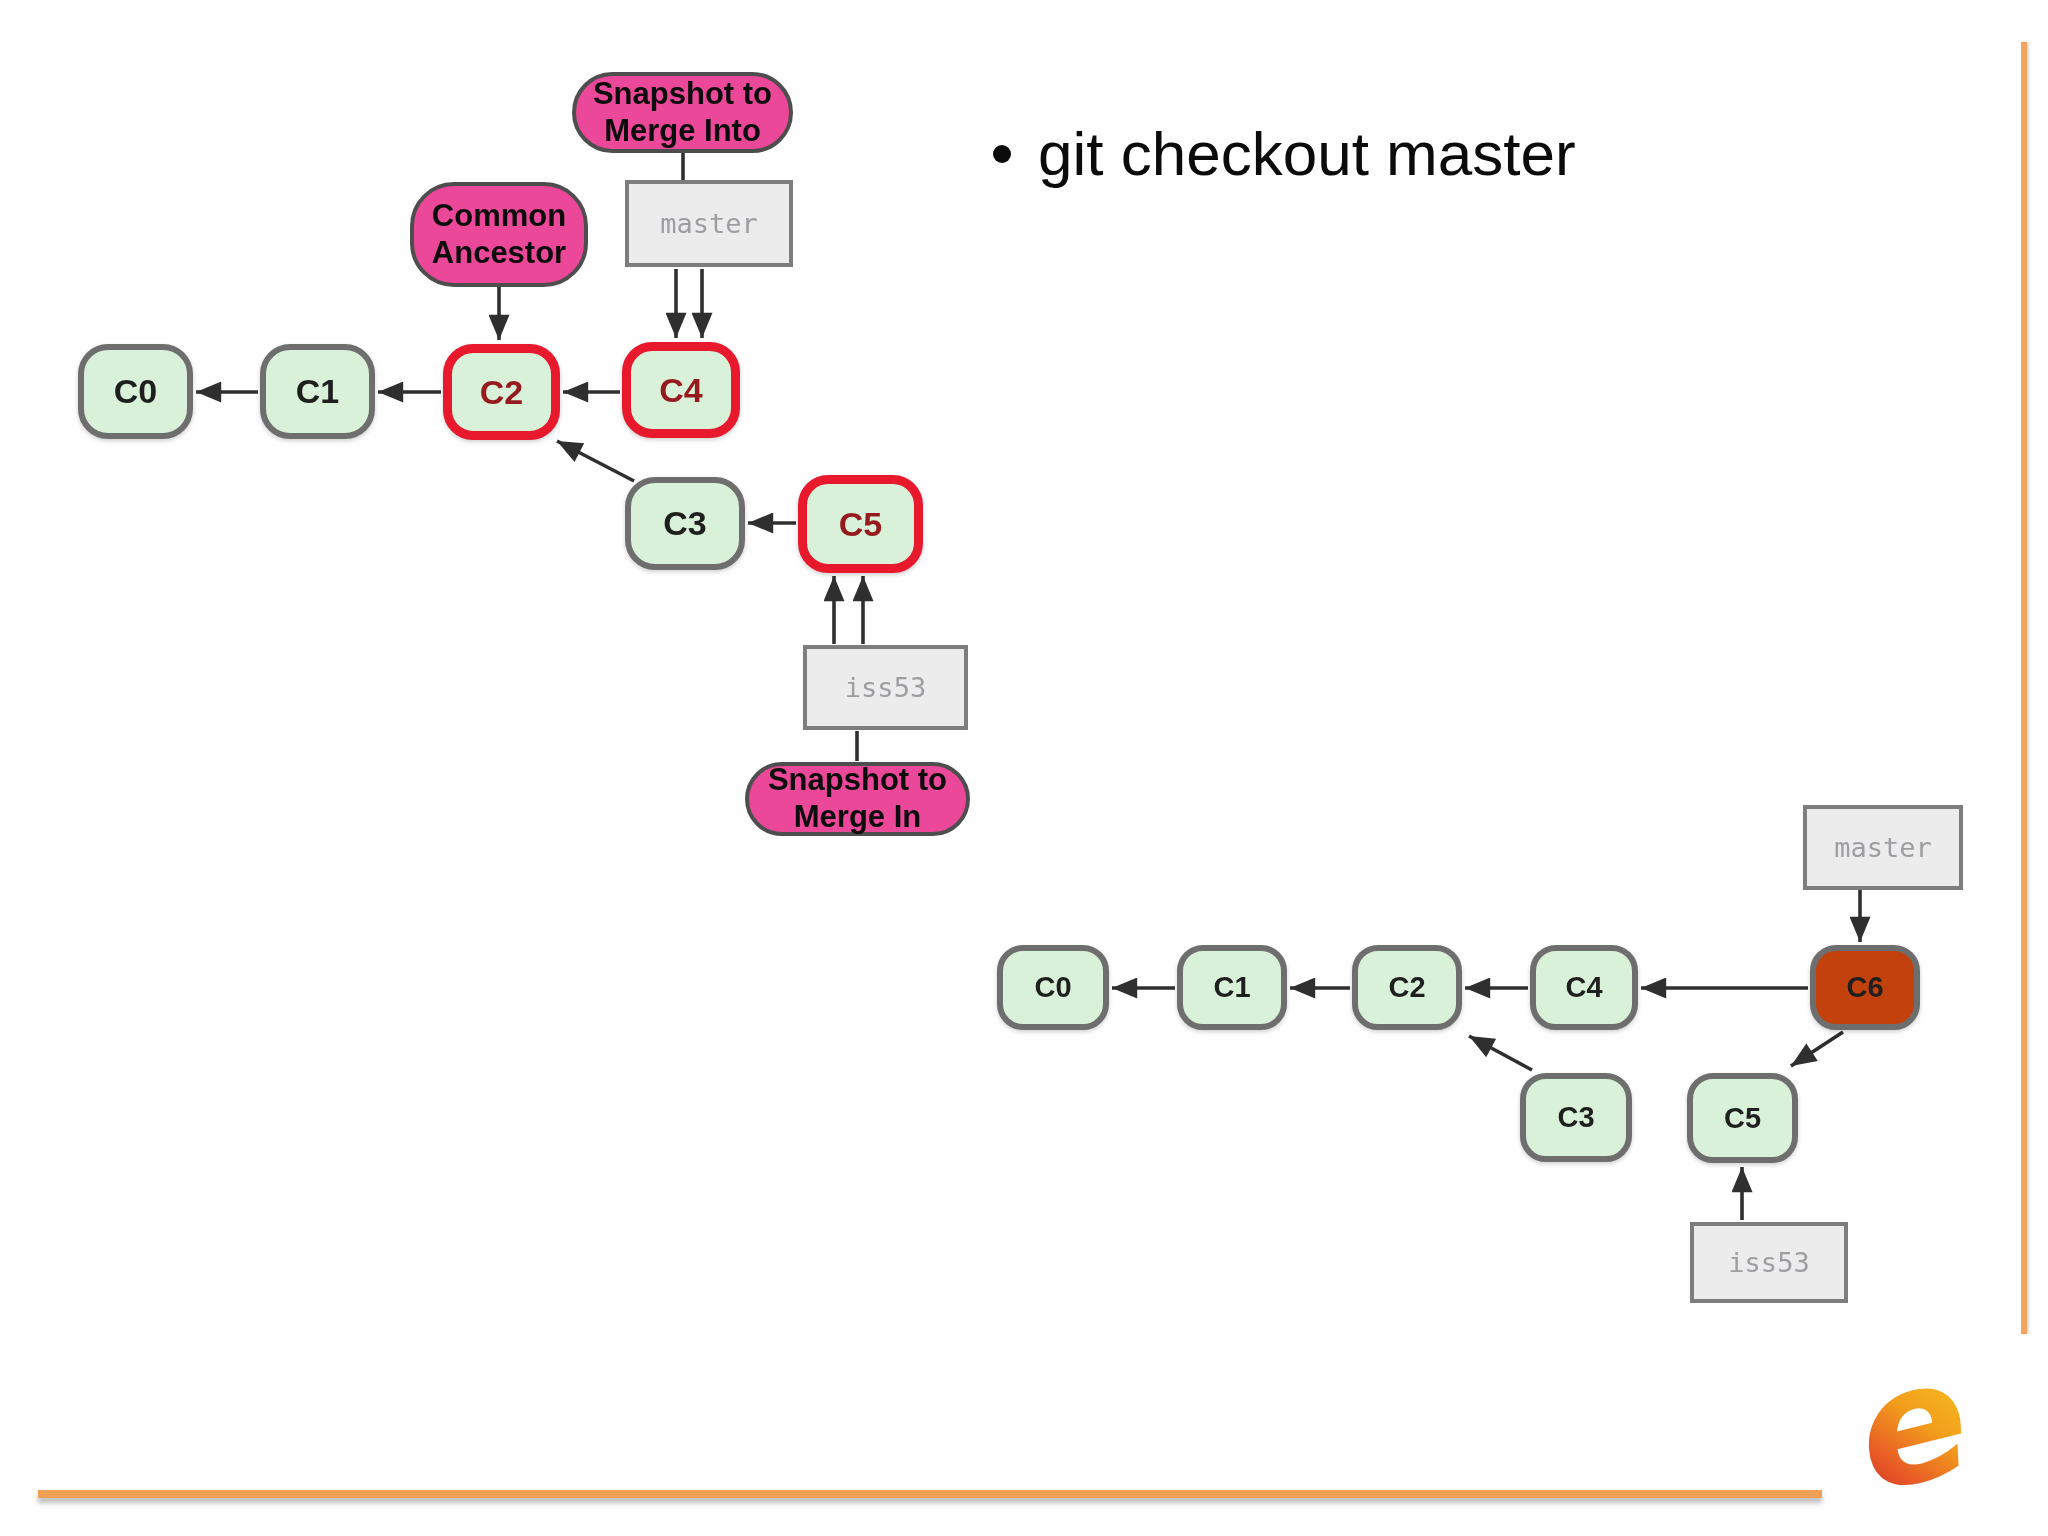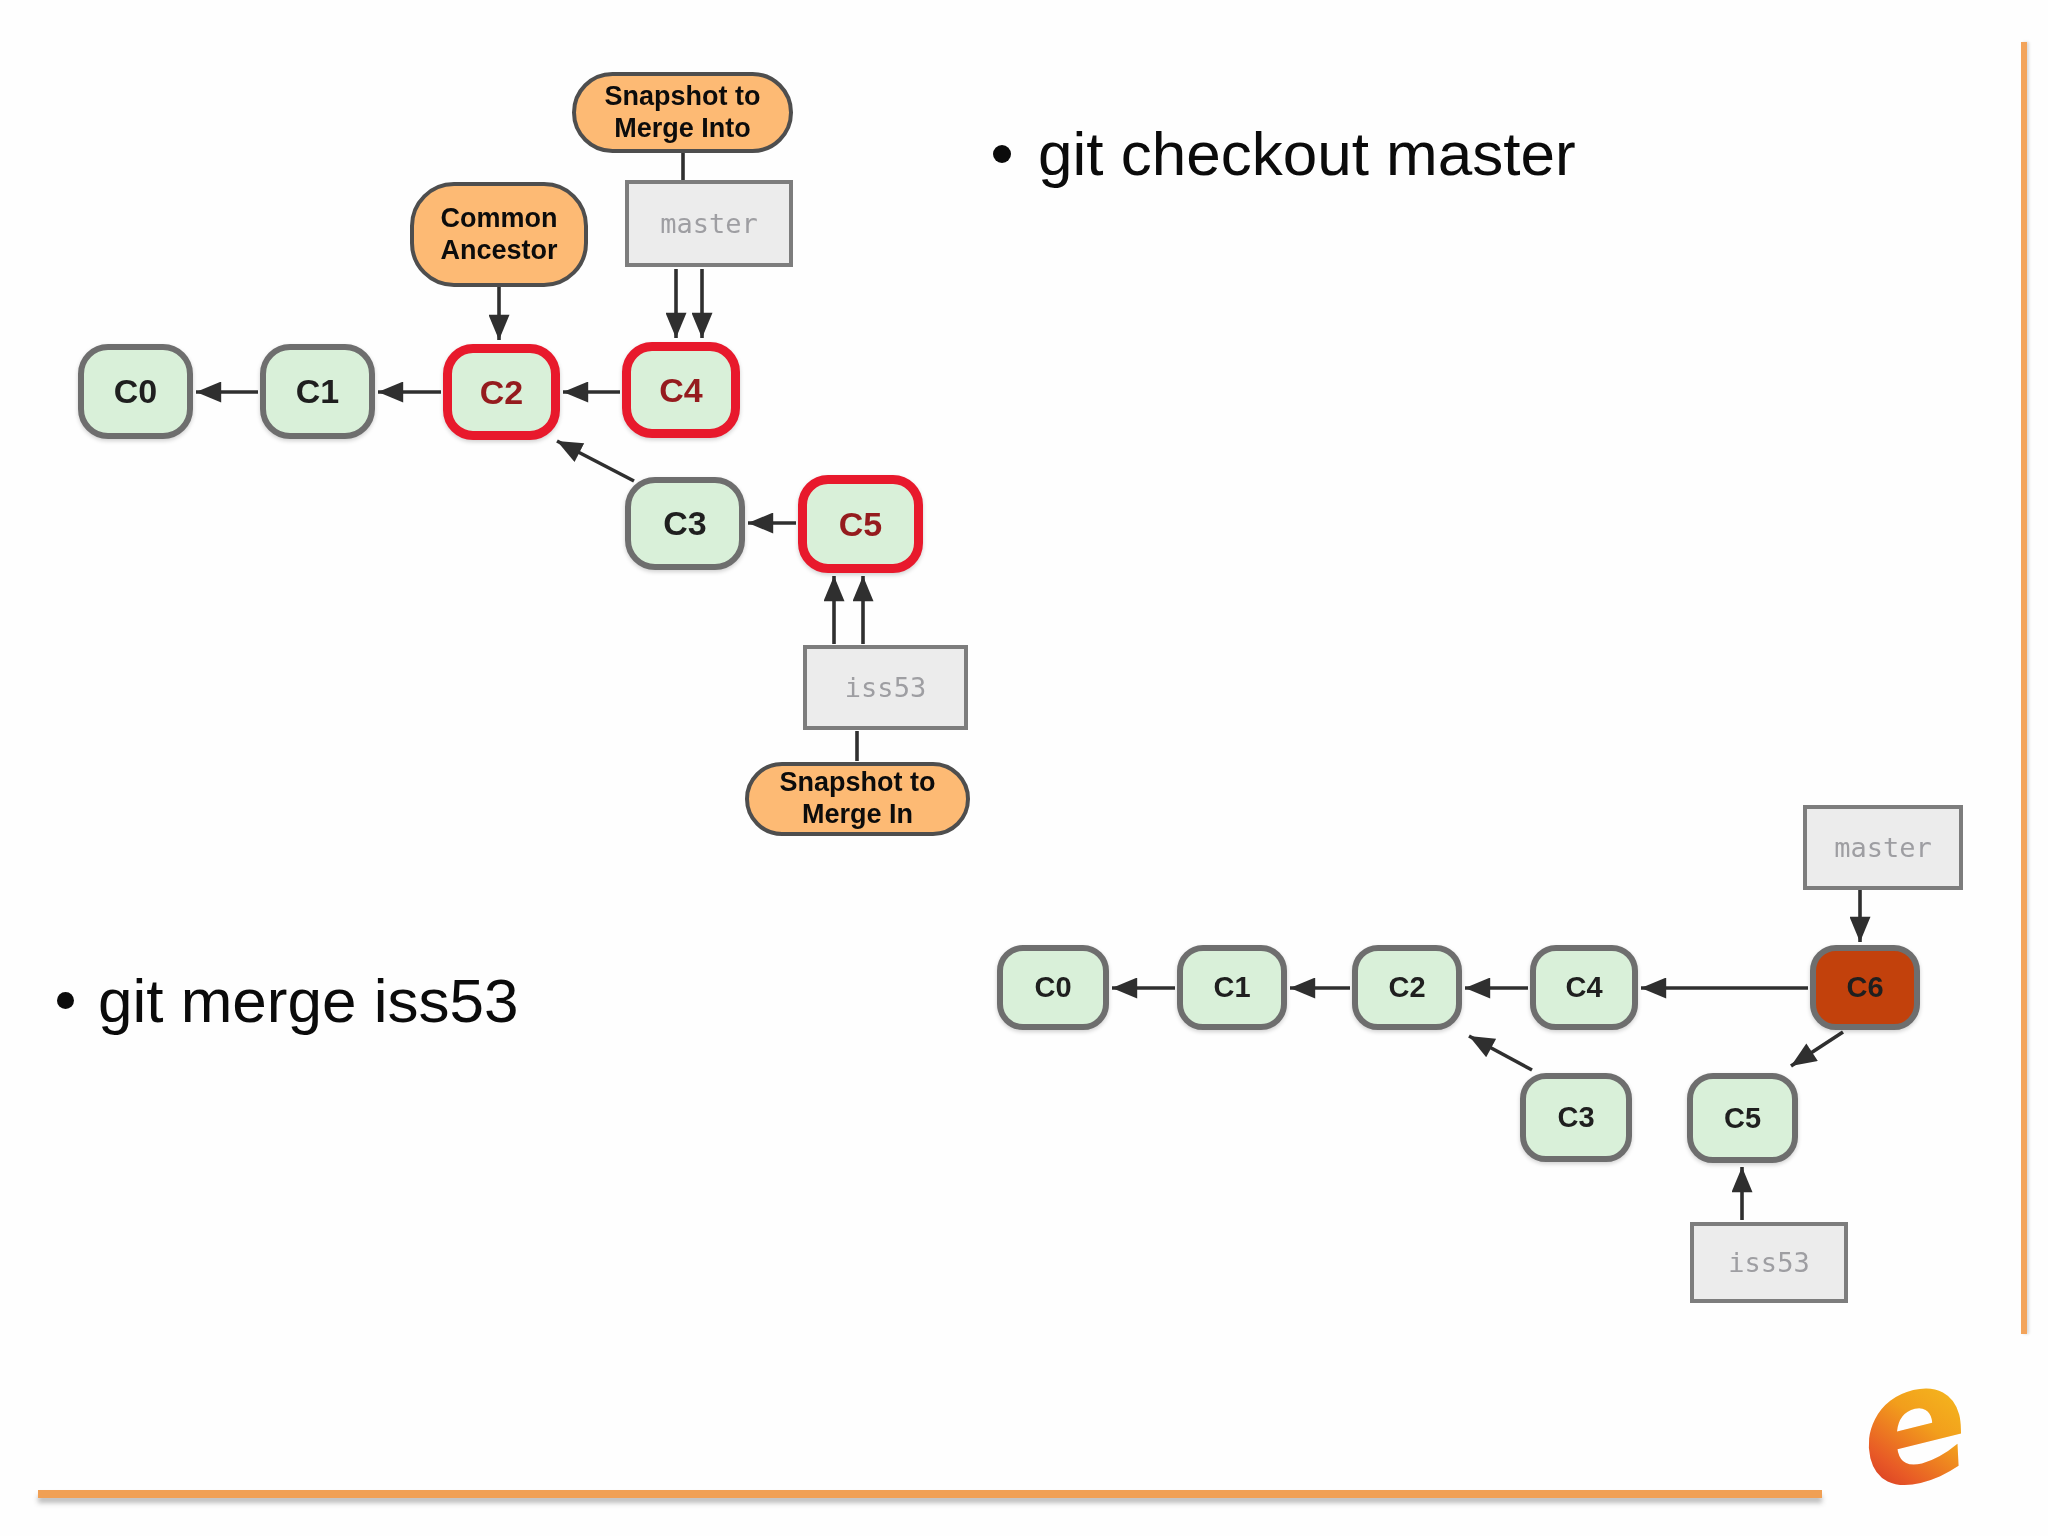--- a/index.html
+++ b/index.html
@@ -26,23 +26,23 @@
   .branch{
     position:absolute;box-sizing:border-box;
     background:#ececec;border:4px solid #7d7d7d;
     display:flex;align-items:center;justify-content:center;
     font-family:"DejaVu Sans Mono",monospace;font-size:27px;color:#9e9ea2;margin-left:28px;
   }
 
   
   .callout{
     position:absolute;box-sizing:border-box;
-    background:#fdba74;border:4px solid #4e4e4e;border-radius:44px;
+    background:#ec4899;border:4px solid #4e4e4e;border-radius:44px;
     display:flex;align-items:center;justify-content:center;text-align:center;
-    font-size:27px;font-weight:bold;color:#0c0c0c;line-height:1.18;
+    font-size:31px;font-weight:bold;color:#0c0c0c;line-height:1.18;
     padding:4px 14px;
   }
 
   
   .bullet{position:absolute;display:flex;align-items:center;}
   .bullet .dot{border-radius:50%;background:#0b0b0b;flex:0 0 auto;}
   .bullet .cmd{color:#0b0b0b;font-size:62px;white-space:nowrap;}
 
   .footer-title{
     position:absolute;left:40px;top:1412px;
@@ -133,24 +133,20 @@
 
   <div class="callout" style="left:745px;top:762px;width:225px;height:74px;">
     <span>Snapshot to Merge In</span>
   </div>
 
   <div class="bullet" style="left:993px;top:118px;">
     <span class="dot" style="width:18px;height:18px;margin-right:27px;"></span>
     <span class="cmd">git checkout master</span>
   </div>
 
-  <div class="bullet" style="left:57px;top:965px;">
-    <span class="dot" style="width:17px;height:17px;margin-right:24px;"></span>
-    <span class="cmd">git merge iss53</span>
-  </div>
 
   <div class="branch" style="left:1775px;top:805px;width:160px;height:85px;">
     <span>master</span>
   </div>
 
   <div class="node small" style="left:997px;top:945px;width:112px;height:85px;">
     <span>C0</span>
   </div>
   <div class="node small" style="left:1177px;top:945px;width:110px;height:85px;">
     <span>C1</span>

